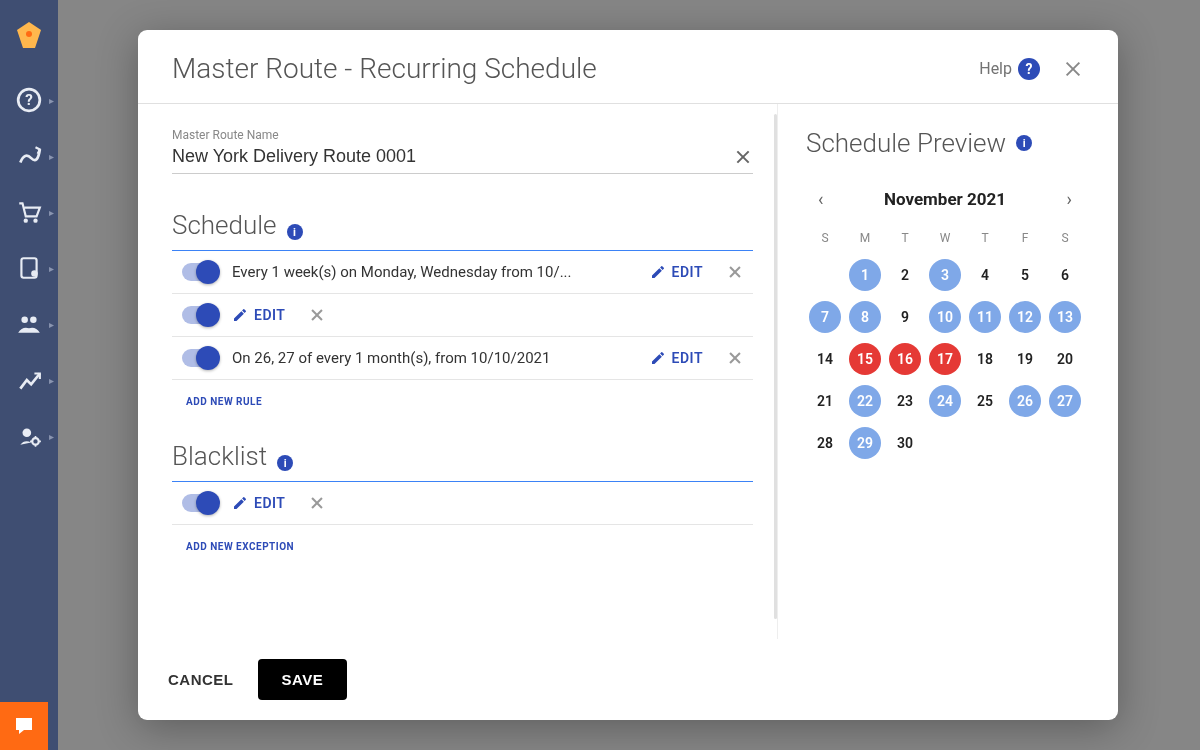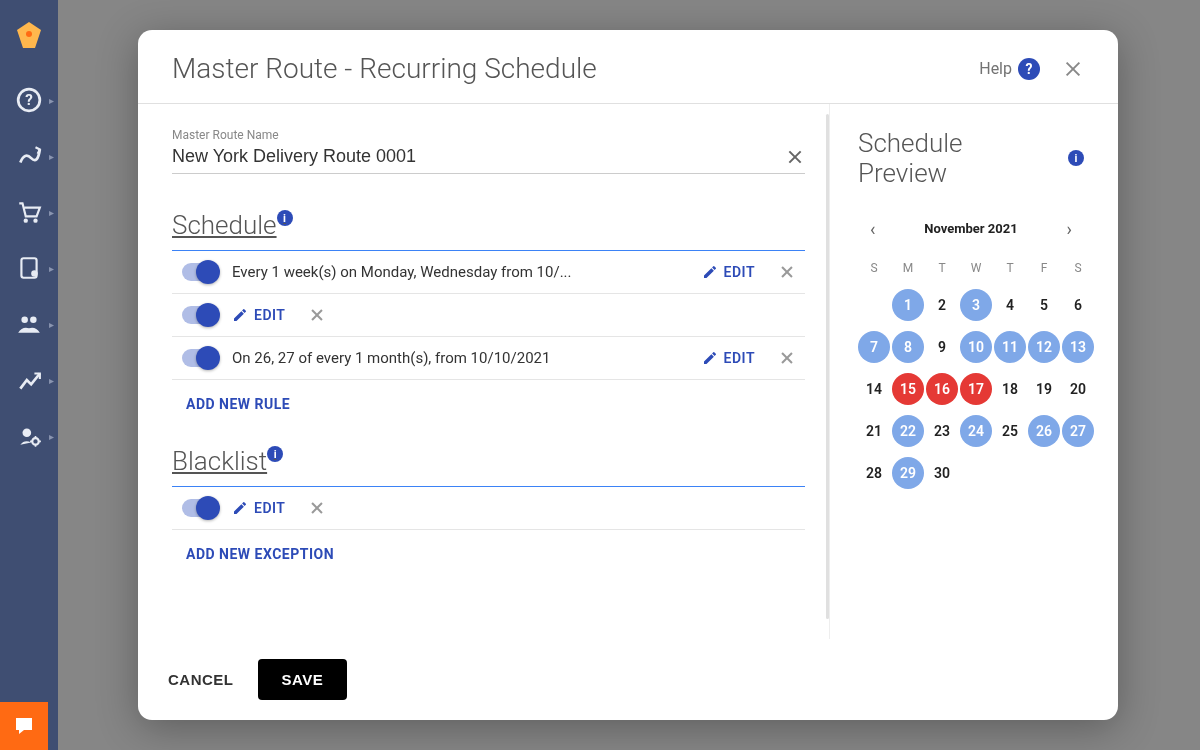--- a/index.html
+++ b/index.html
@@ -10,62 +10,62 @@
   .sidebar { position: absolute; left: 0; top: 0; width: 58px; height: 100%; background: #3f4e72; display: flex; flex-direction: column; align-items: center; z-index: 10; }
   .sidebar-logo { width: 58px; height: 72px; background: #3f4e72; display: flex; align-items: center; justify-content: center; }
   .sidebar-logo svg { width: 32px; height: 32px; }
   .sidebar-item { width: 58px; height: 56px; display: flex; align-items: center; justify-content: center; position: relative; cursor: pointer; }
   .sidebar-item svg { width: 26px; height: 26px; fill: #e8ecf4; }
   .sidebar-item::after { content: "▸"; position: absolute; right: 4px; top: 50%; transform: translateY(-50%); color: #8a95b0; font-size: 10px; }
   .chat-btn { position: absolute; bottom: 0; left: 0; width: 48px; height: 48px; background: #ff6a13; display:flex; align-items:center; justify-content:center; cursor:pointer;}
   .chat-btn svg { width: 24px; height: 24px; fill: #fff; }
 
   
-  .modal { position: absolute; left: 138px; top: 30px; width: 980px; height: 690px; background: #fff; border-radius: 14px; box-shadow: 0 8px 40px rgba(0,0,0,0.3); display: flex; flex-direction: column; }
+  .modal { position: absolute; left: 138px; top: 30px; width: 980px; height: 690px; background: #fff; border-radius: 9px; box-shadow: 0 8px 40px rgba(0,0,0,0.3); display: flex; flex-direction: column; }
   .modal-header { padding: 22px 34px 18px 34px; display:flex; align-items:center; border-bottom: 1px solid #e0e0e0; }
   .modal-title { font-size: 28px; font-weight: 300; color: #555; flex: 1; }
   .help-link { font-size: 16px; color: #737373; margin-right: 6px; cursor:pointer;}
   .help-icon { width: 22px; height: 22px; background: #2d4bb7; border-radius: 50%; color:#fff; display:inline-flex; align-items:center; justify-content:center; font-size:14px; font-weight:700; cursor:pointer;}
   .modal-close { margin-left: 22px; width: 22px; height: 22px; cursor:pointer; position:relative;}
   .modal-close::before, .modal-close::after { content:""; position:absolute; left:10px; top:2px; width:2px; height:18px; background:#888;}
   .modal-close::before { transform: rotate(45deg);} .modal-close::after { transform: rotate(-45deg);}
 
   .modal-body { flex:1; display:flex; padding: 0; min-height:0;}
   .left-panel { flex: 1; padding: 24px 24px 0 34px; border-right: 1px solid #eee; overflow:hidden; position:relative;}
   .left-panel::after{ content:""; position:absolute; right:0; top:10px; bottom:20px; width:3px; background:#e0e0e0; border-radius:3px;}
-  .right-panel { width: 288px; padding: 24px 34px 0 28px; }
+  .right-panel { width: 340px; padding: 24px 34px 0 28px; }
 
   .field-label { font-size: 12px; color: #888; margin-bottom: 4px; }
   .text-input-row { display:flex; align-items:center; border-bottom: 1px solid #ccc; padding-bottom: 6px; margin-bottom: 36px; gap: 12px;}
   .text-input { flex:1; border:none; outline:none; font-size: 18px; color:#333; background:transparent;}
   .clear-x { width:20px; height:20px; position:relative; cursor:pointer;}
   .clear-x::before,.clear-x::after{content:"";position:absolute;left:9px;top:2px;width:2px;height:16px;background:#666;}
   .clear-x::before{transform:rotate(45deg);} .clear-x::after{transform:rotate(-45deg);}
 
-  .section-title { font-size: 26px; font-weight: 300; color: #555; display:flex; align-items:flex-start; margin-bottom: 10px; text-decoration: underline;}
+  .section-title { font-size: 26px; font-weight: 300; color: #555; display:flex; align-items:flex-end; gap:10px; margin-bottom: 10px;}
   .info-dot { width: 16px; height:16px; background:#2d4bb7; border-radius:50%; color:#fff; font-size:11px; font-weight:700; display:inline-flex; align-items:center; justify-content:center; cursor:pointer;}
 
   .rule-list { border-top: 1px solid #3b82f6; }
   .rule-row { display:flex; align-items:center; padding: 12px 10px; border-bottom: 1px solid #e5e5e5; gap: 14px;}
   .toggle { width: 36px; height: 18px; background: #b0bde6; border-radius: 10px; position:relative; cursor:pointer; flex-shrink:0;}
   .toggle::after { content:""; position:absolute; right:-2px; top:-3px; width:24px; height:24px; background: #2d4bb7; border-radius:50%; box-shadow:0 1px 3px rgba(0,0,0,0.3);}
   .rule-text { flex:1; font-size: 15px; color:#333; white-space:nowrap; overflow:hidden; text-overflow:ellipsis;}
   .edit-btn { display:flex; align-items:center; gap:6px; color:#2d4bb7; font-weight:600; font-size:14px; cursor:pointer; letter-spacing:0.5px;}
   .edit-btn svg { width:16px; height:16px; fill:#2d4bb7;}
   .row-x { width:16px; height:16px; position:relative; cursor:pointer; margin-left:10px; flex-shrink:0;}
   .row-x::before,.row-x::after{content:"";position:absolute;left:7px;top:1px;width:2px;height:14px;background:#999;}
   .row-x::before{transform:rotate(45deg);} .row-x::after{transform:rotate(-45deg);}
 
-  .add-link { color:#2d4bb7; font-weight:700; font-size:14px; letter-spacing:0.5px; margin: 16px 0 34px 14px; cursor:pointer; display:inline-block;}
+  .add-link { color:#2d4bb7; font-weight:700; font-size:10px; letter-spacing:0.5px; margin: 16px 0 34px 14px; cursor:pointer; display:inline-block;}
 
   
   .preview-title { font-size: 26px; font-weight:300; color:#555; display:flex; align-items:center; gap:10px; margin-bottom: 26px;}
   .cal-nav { display:flex; align-items:center; justify-content:space-between; margin-bottom: 18px; padding: 0 4px;}
   .cal-arrow { font-size: 18px; color:#666; cursor:pointer; padding:4px 8px;}
-  .cal-month { font-size: 13px; font-weight:700; color:#222;}
+  .cal-month { font-size: 17px; font-weight:700; color:#222;}
   .cal-grid { display:grid; grid-template-columns: repeat(7, 1fr); gap: 6px 2px; }
   .cal-dow { text-align:center; font-size:12px; color:#888; padding-bottom:6px;}
   .cal-day { width:32px; height:32px; margin: 2px auto; display:flex; align-items:center; justify-content:center; font-size:14px; font-weight:600; color:#222; border-radius:50%; cursor:pointer;}
   .cal-day.selected { background:#7fa8e8; color:#fff; }
   .cal-day.blacklist { background:#e53935; color:#fff; }
   .cal-day.empty { visibility:hidden; }
 
   
   .modal-footer { padding: 20px 30px; display:flex; justify-content:flex-start; align-items:center; gap: 24px;}
   .btn-cancel { font-size:15px; font-weight:600; color:#333; letter-spacing:0.5px; cursor:pointer; background:none; border:none;}

